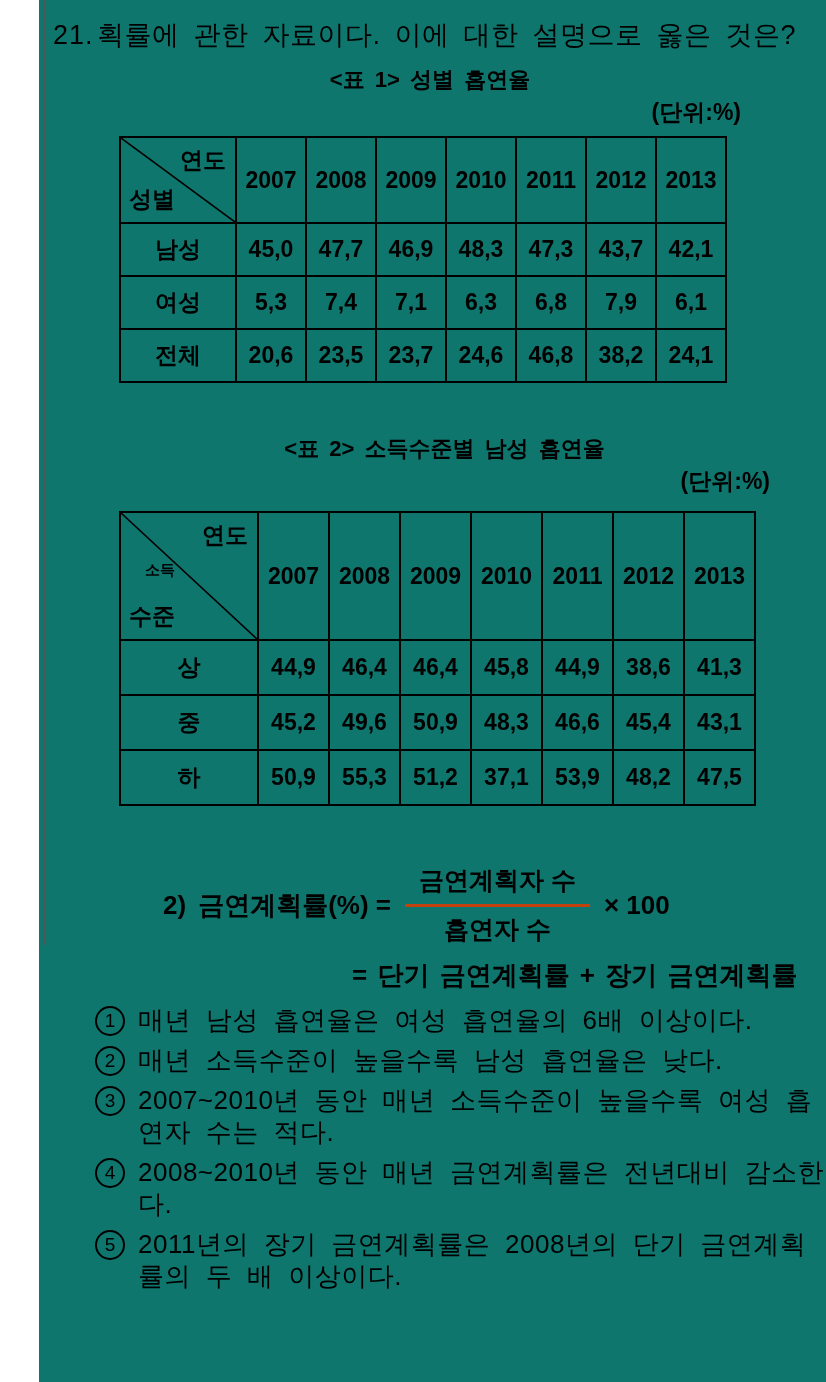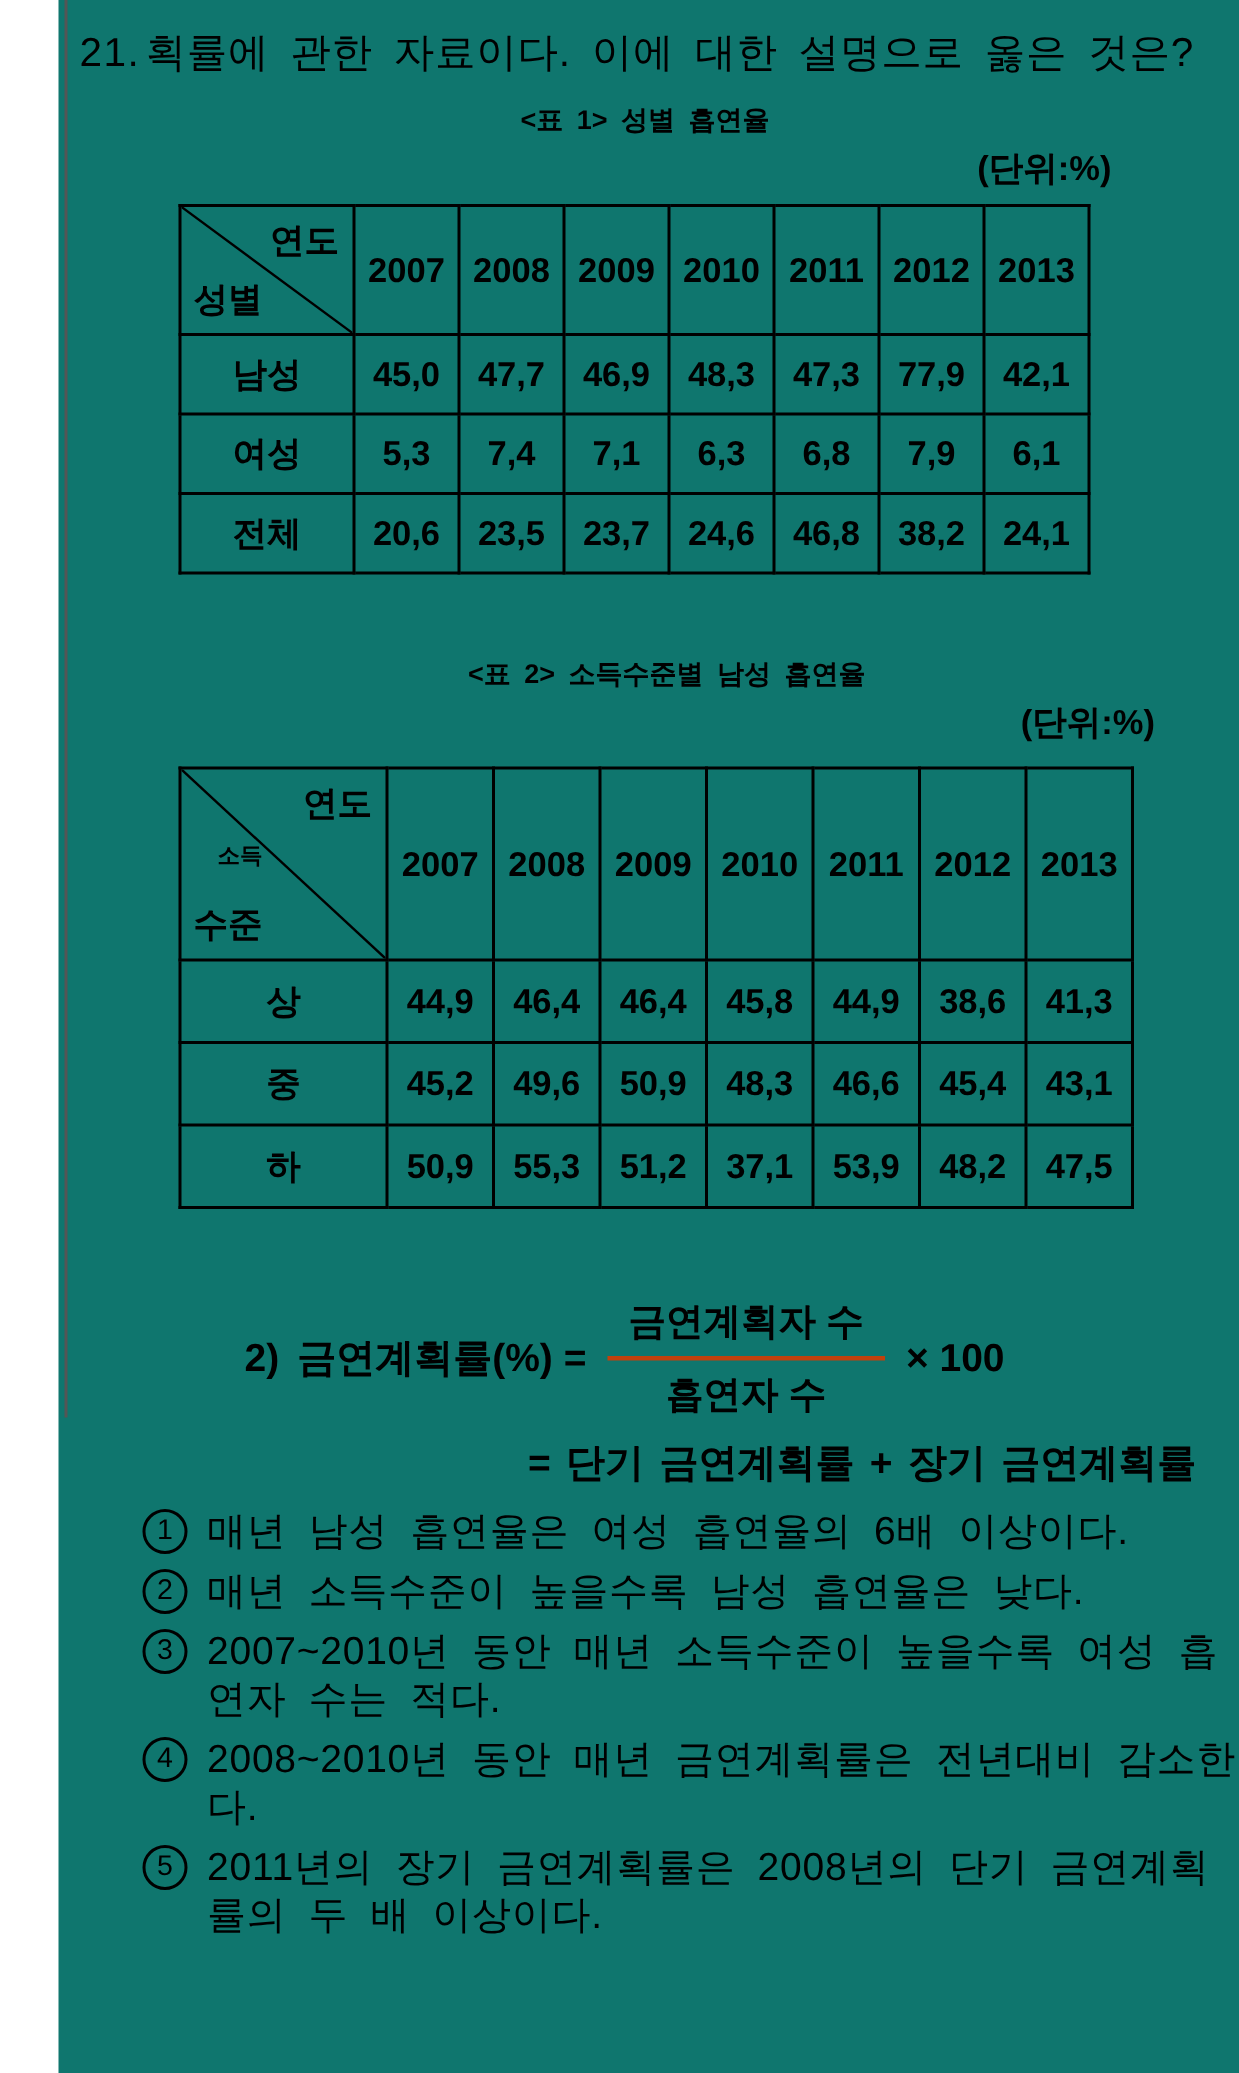--- a/index.html
+++ b/index.html
@@ -16,21 +16,21 @@
   
   .question { display:flex; font-size:27px; line-height:38px; }
   .qnum { width:44px; flex:none; letter-spacing:1px; }
   .qtext { width:760px; word-spacing:6px; letter-spacing:0.5px; }
 
   
   .tsec1 { width:622px; margin-left:66px; }
   .tsec2 { width:651px; margin-left:66px; }
   .tsec1 { margin-top:12px; }
   .tsec2 { margin-top:52px; }
-  .tbl-title { text-align:center; font-weight:bold; font-size:18px; line-height:28px; word-spacing:4px; }
+  .tbl-title { text-align:center; font-weight:bold; font-size:22px; line-height:28px; word-spacing:4px; }
   .unit { text-align:right; font-weight:bold; font-size:23px; line-height:24px; margin-top:6px; }
 
   table { border-collapse:collapse; margin-top:12px; table-layout:fixed; }
   .tsec2 table { margin-top:18px; }
   td { border:2px solid #000; text-align:center; vertical-align:middle;
        font-weight:bold; font-size:23px; padding:0; }
   .t1 .lblcol { width:116px; } .t1 .yrcol { width:70px; }
   .t2 .lblcol { width:138px; } .t2 .yrcol { width:71px; }
   .t1 .hrow td { height:86px; }
   .t1 .drow td { height:53px; }
@@ -96,21 +96,21 @@
           <td class="yrcol">2012</td>
           <td class="yrcol">2013</td>
         </tr>
         <tr class="drow">
           <td>남성</td>
           <td>45,0</td>
           <td>47,7</td>
           <td>46,9</td>
           <td>48,3</td>
           <td>47,3</td>
-          <td>77,9</td>
+          <td>43,7</td>
           <td>42,1</td>
         </tr>
         <tr class="drow">
           <td>여성</td>
           <td>5,3</td>
           <td>7,4</td>
           <td>7,1</td>
           <td>6,3</td>
           <td>6,8</td>
           <td>7,9</td>

